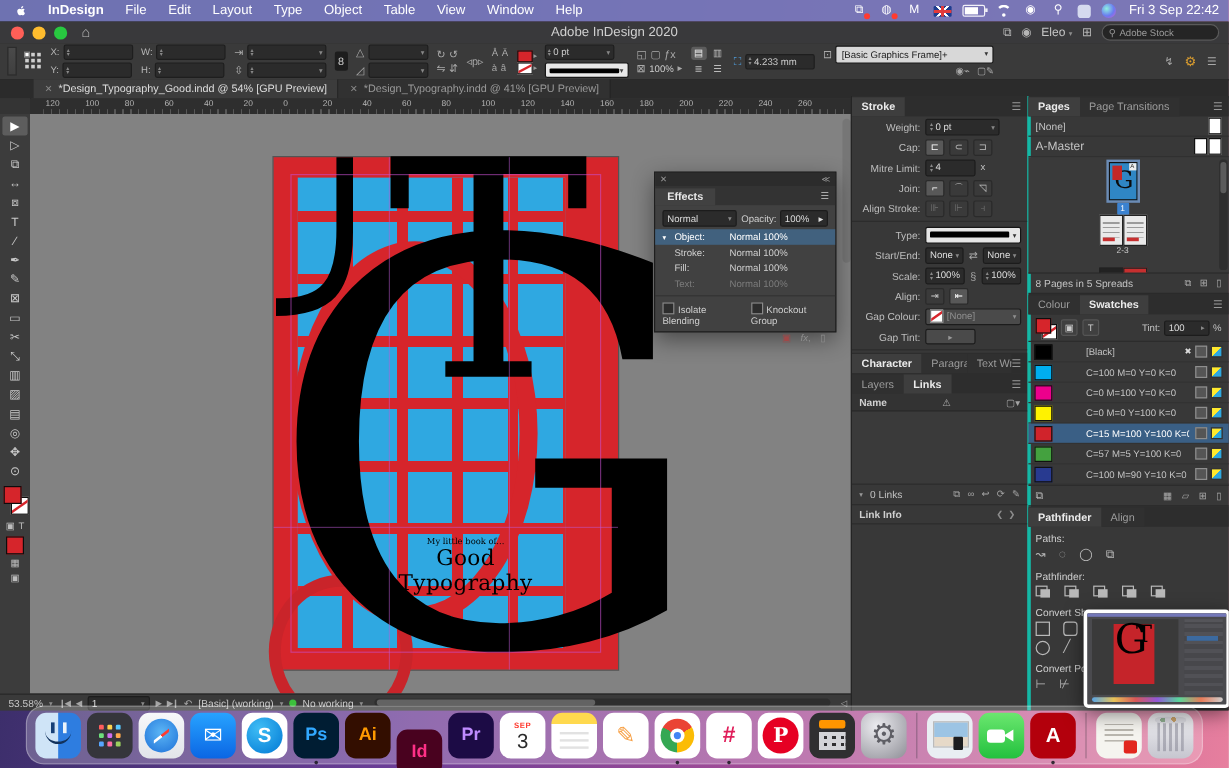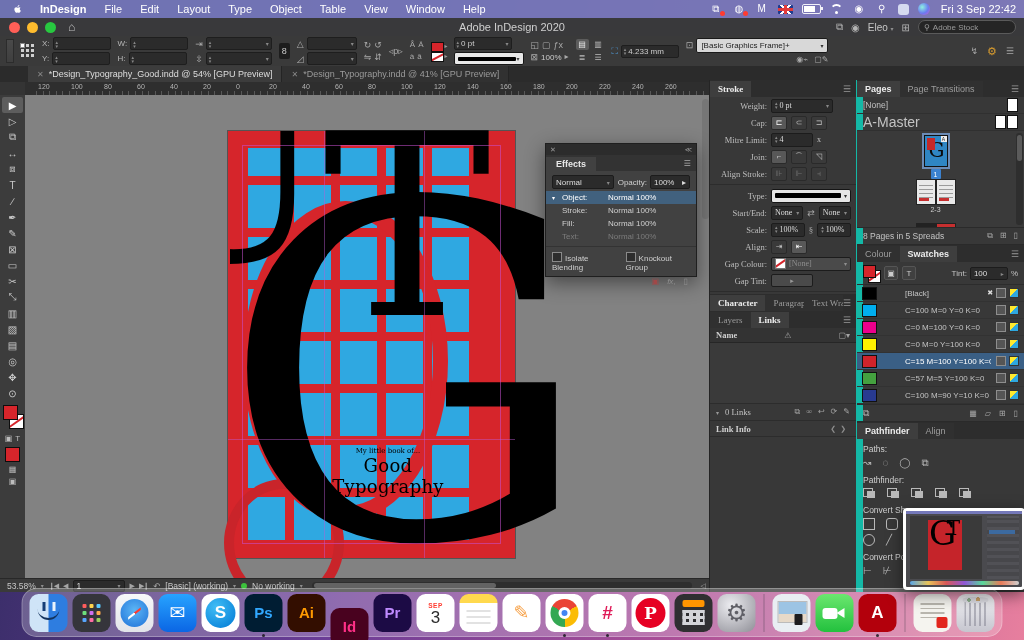--- a/index.html
+++ b/index.html
@@ -154,21 +154,21 @@
   .sb-dd{font-size:6px;color:#8d8d8d;}
   .sb-box{width:44px;height:10px;background:#2b2b2b;border:1px solid #1d1d1d;border-radius:2px;display:flex;align-items:center;
     padding:0 3px;color:#ddd;}
   .sb-box .dd{margin-left:auto;font-size:6px;color:#888;}
   .sb-nav{font-size:7px;color:#a5a5a5;letter-spacing:-1px;}
   .errdot{width:6px;height:6px;border-radius:50%;background:#3cc13c;}
   .sb-track{flex:1;height:7px;background:#2e2e2e;border-radius:4px;margin:0 4px;position:relative;}
   .sb-thumb{position:absolute;left:2px;top:1px;width:48%;height:5px;background:#636363;border-radius:3px;}
   
   #panels{position:absolute;top:62px;right:0;width:314px;bottom:0;background:#383838;border-left:1px solid #242424;font-size:9px;color:#c3c3c3;}
-  #col1{position:absolute;left:0;top:0;width:146px;bottom:0;border-right:7px solid #14b8a6;font-family:Liberation Serif, serif;}
+  #col1{position:absolute;left:0;top:0;width:146px;bottom:0;border-right:3px solid #14b8a6;}
   #col2{position:absolute;left:147px;top:0;right:0;bottom:0;}
   .ptabs{height:17px;background:#2d2d2d;display:flex;align-items:flex-end;}
   .ptab{padding:3px 8px 3px;font-size:9px;color:#9c9c9c;background:#303030;}
   .ptab.on{background:#3e3e3e;color:#ececec;font-weight:bold;}
   .ptabs .burger{margin-left:auto;margin-right:5px;color:#999;margin-bottom:3px;font-size:9px;}
   .srow{display:flex;align-items:center;height:17px;padding:0 5px;gap:4px;}
   .srow .lab{width:52px;text-align:right;color:#bdbdbd;font-size:8.5px;flex:none;}
   .sfld{height:12px;background:#2b2b2b;border:1px solid #1c1c1c;border-radius:2px;display:flex;align-items:center;padding:0 3px;gap:2px;color:#ddd;font-size:8px;}
   .sfld .stp{font-size:5px;line-height:4px;color:#888;display:flex;flex-direction:column;}
   .sfld .dd{margin-left:auto;font-size:6px;color:#888;}
@@ -889,21 +889,21 @@
         <span class="ptab">Page Transitions</span>
         <span class="burger">☰</span>
       </div>
       <div class="pg-row">
         <span style="font-size:8.5px;">[None]</span>
         <span class="icon-right">
             <span class="pg-page"></span>
           </span>
       </div>
       <div class="pg-row">
-        <span style="font-size:14px;">A-Master</span>
+        <span style="font-size:10px;">A-Master</span>
         <span class="icon-right">
             <span class="pg-page"></span>
             <span class="pg-page"></span>
           </span>
       </div>
       <div id="pg-thumbs">
         <div class="thumb-wrap" id="tw1">
           <div class="pagethumb">
               <span class="abadge">A</span>
             </div>

